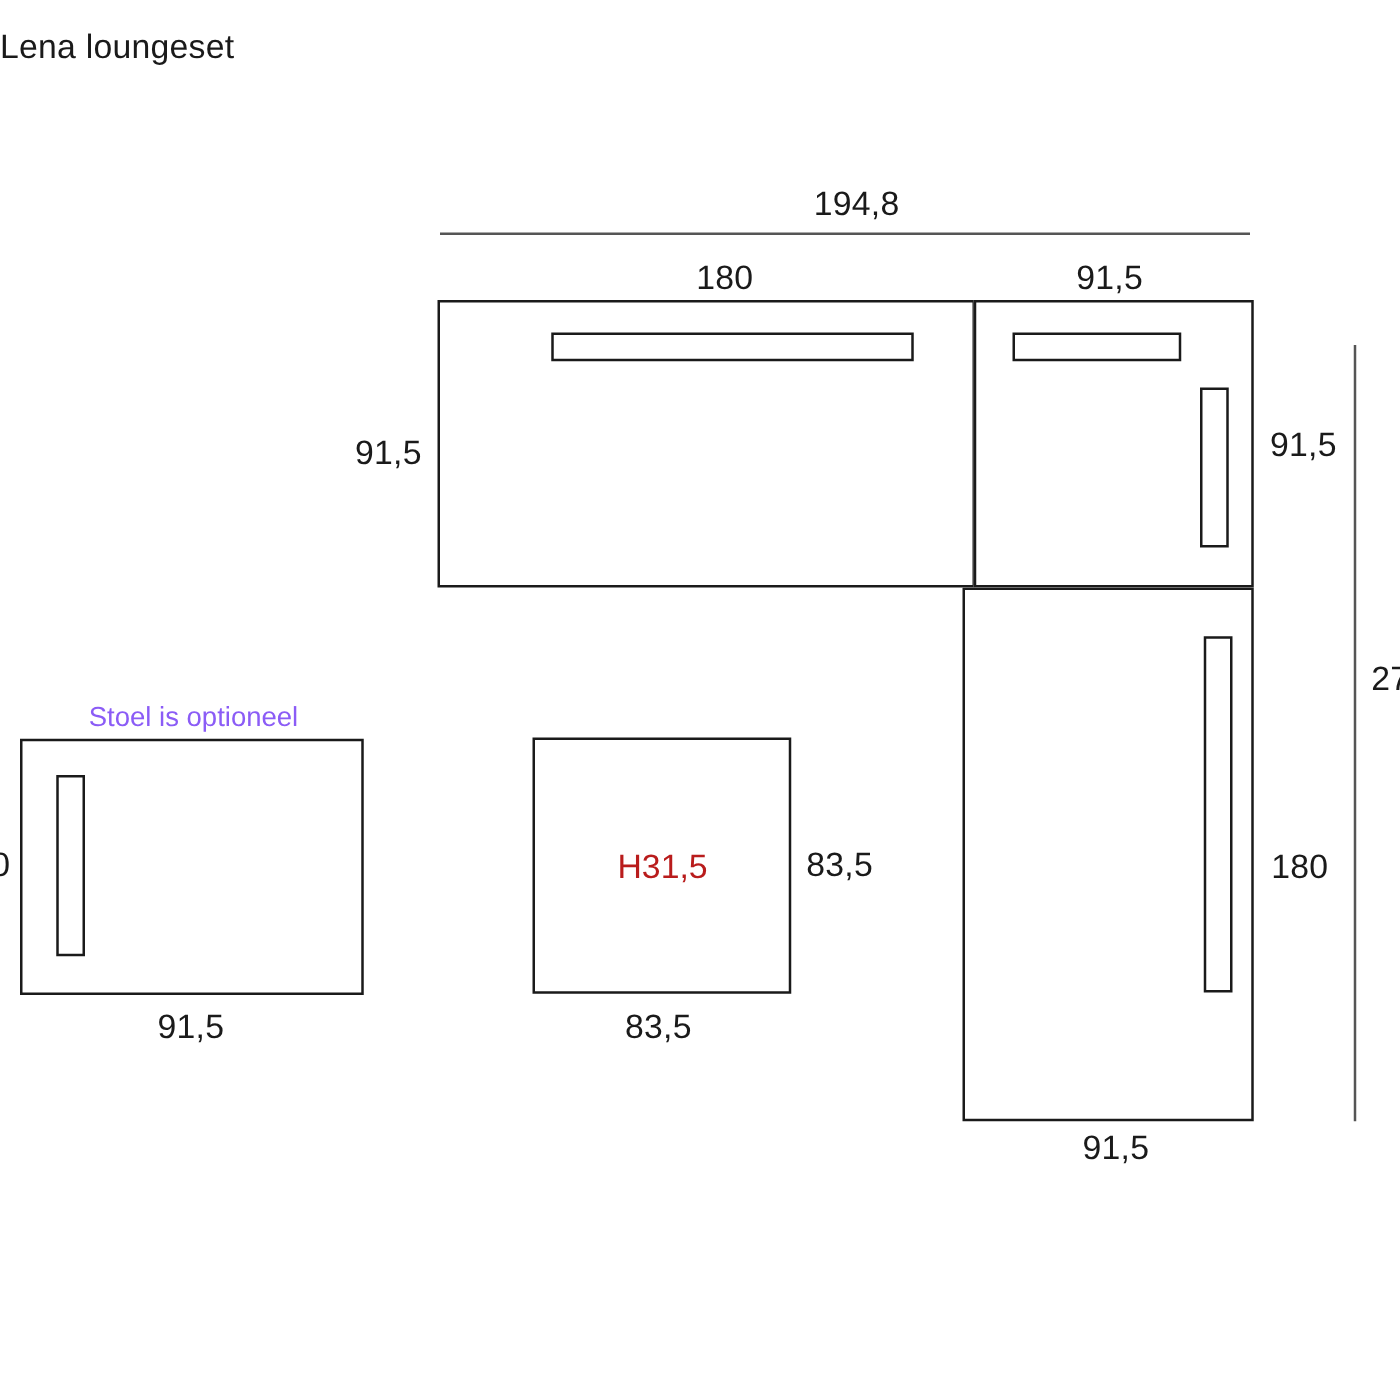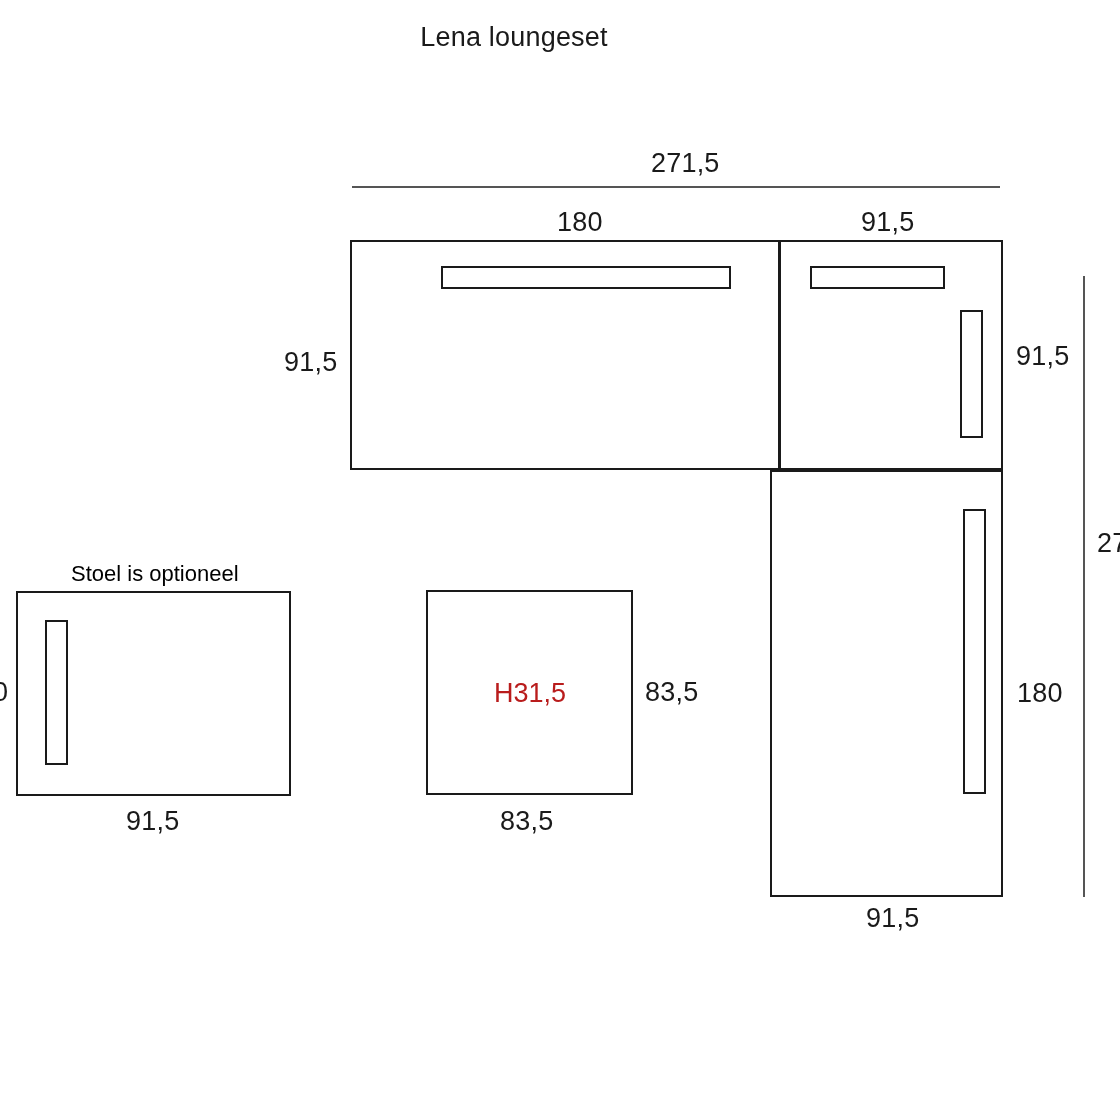--- a/index.html
+++ b/index.html
@@ -18,37 +18,37 @@
     height: 1120px;
     background: #ffffff;
     overflow: hidden;
   }
 
   
   .title {
     position: absolute;
     left: 0; top: 22px;
     width: 1028px;
-    text-align: center;
+    text-align: left;
     font-size: 27px;
     letter-spacing: 0.2px;
     color: #1a1a1a;
     white-space: nowrap;
   }
   .dim {
     position: absolute;
     font-size: 27px;
     color: #1a1a1a;
     white-space: nowrap;
     letter-spacing: 0.2px;
   }
   .note {
     position: absolute;
     font-size: 22px;
-    color: #000000;
+    color: #8b5cf6;
     white-space: nowrap;
   }
   .inner-label {
     position: absolute;
     font-size: 27px;
     color: #b91c1c;
     white-space: nowrap;
   }
 
   
@@ -67,21 +67,21 @@
     background: #555555;
   }
 </style>
 </head>
 <body>
 
 <div id="canvas">
 
   <div class="title">Lena loungeset</div>
 
-  <div class="dim" style="left:651px; top:148px;">271,5</div>
+  <div class="dim" style="left:651px; top:148px;">194,8</div>
   <div class="dimline" style="left:352px; top:186px; width:648px; height:1.5px;"></div>
 
   <div class="dim" style="left:557px; top:207px;">180</div>
   <div class="dim" style="left:861px; top:207px;">91,5</div>
 
   <div class="box" style="left:350px; top:240px; width:430px; height:230px;"></div>
   <div class="bar" style="left:441px; top:266px; width:290px; height:23px;"></div>
 
   <div class="box" style="left:779px; top:240px; width:224px; height:230px;"></div>
   <div class="bar" style="left:810px; top:266px; width:135px; height:23px;"></div>

